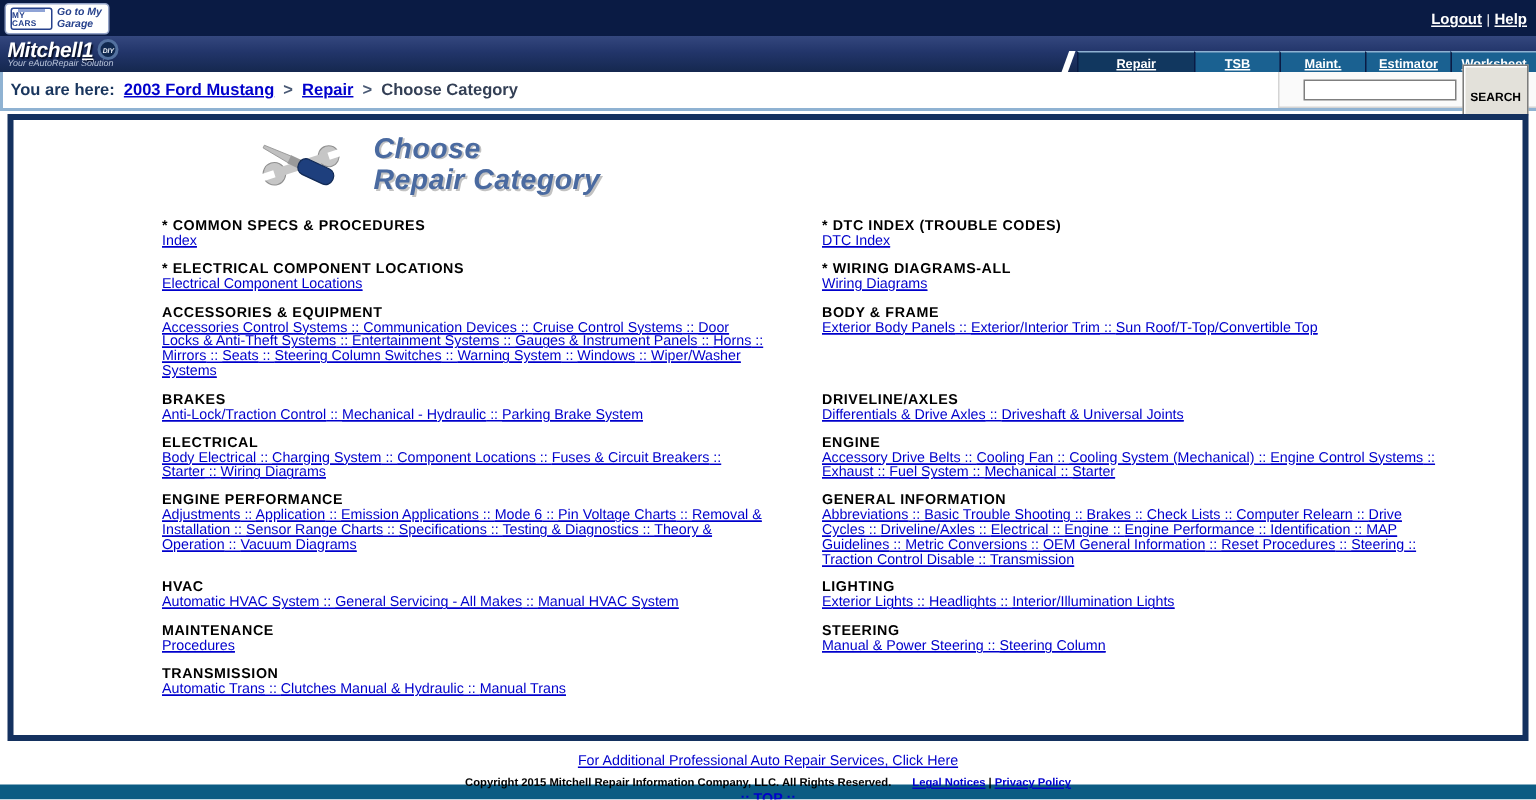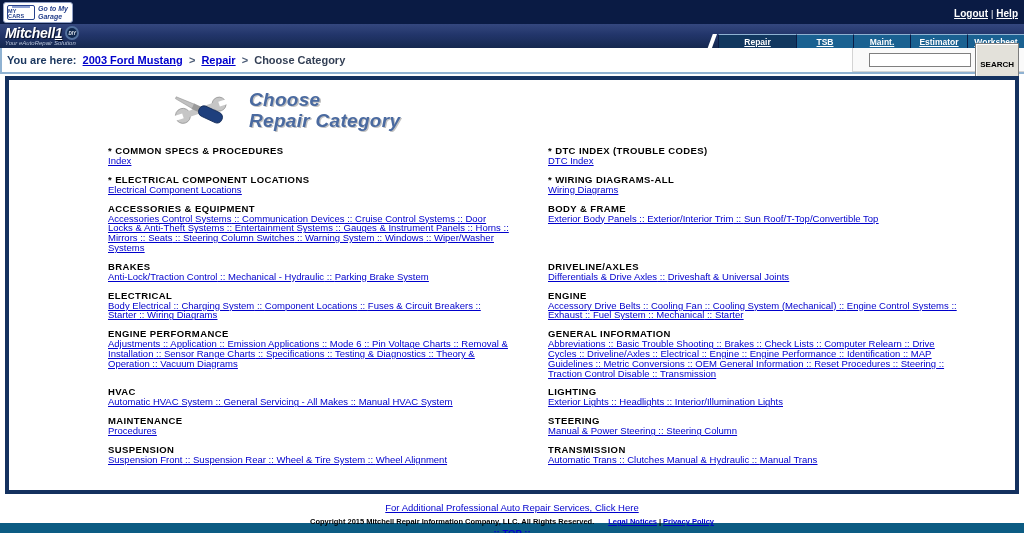--- a/index.html
+++ b/index.html
@@ -242,26 +242,20 @@
         </div>
       </div>
       <div class="cat-cell">
         <div class="cat">
           <div class="cat-h">STEERING</div>
           <div class="cat-links"><a>Manual &amp; Power Steering</a><span class="sep"> :: </span><a>Steering Column</a></div>
         </div>
       </div>
       <div class="cat-cell">
         <div class="cat">
-          <div class="cat-h">SUSPENSION</div>
-          <div class="cat-links"><a>Suspension Front</a><span class="sep"> :: </span><a>Suspension Rear</a><span class="sep"> :: </span><a>Wheel &amp; Tire System</a><span class="sep"> :: </span><a>Wheel Alignment</a></div>
-        </div>
-      </div>
-      <div class="cat-cell">
-        <div class="cat">
           <div class="cat-h">TRANSMISSION</div>
           <div class="cat-links"><a>Automatic Trans</a><span class="sep"> :: </span><a>Clutches Manual &amp; Hydraulic</a><span class="sep"> :: </span><a>Manual Trans</a></div>
         </div>
       </div>
       <div class="cat-cell"></div>
     </div>
 </div>
 
 <div class="footer">
   <a class="promo">For Additional Professional Auto Repair Services, Click Here</a>

